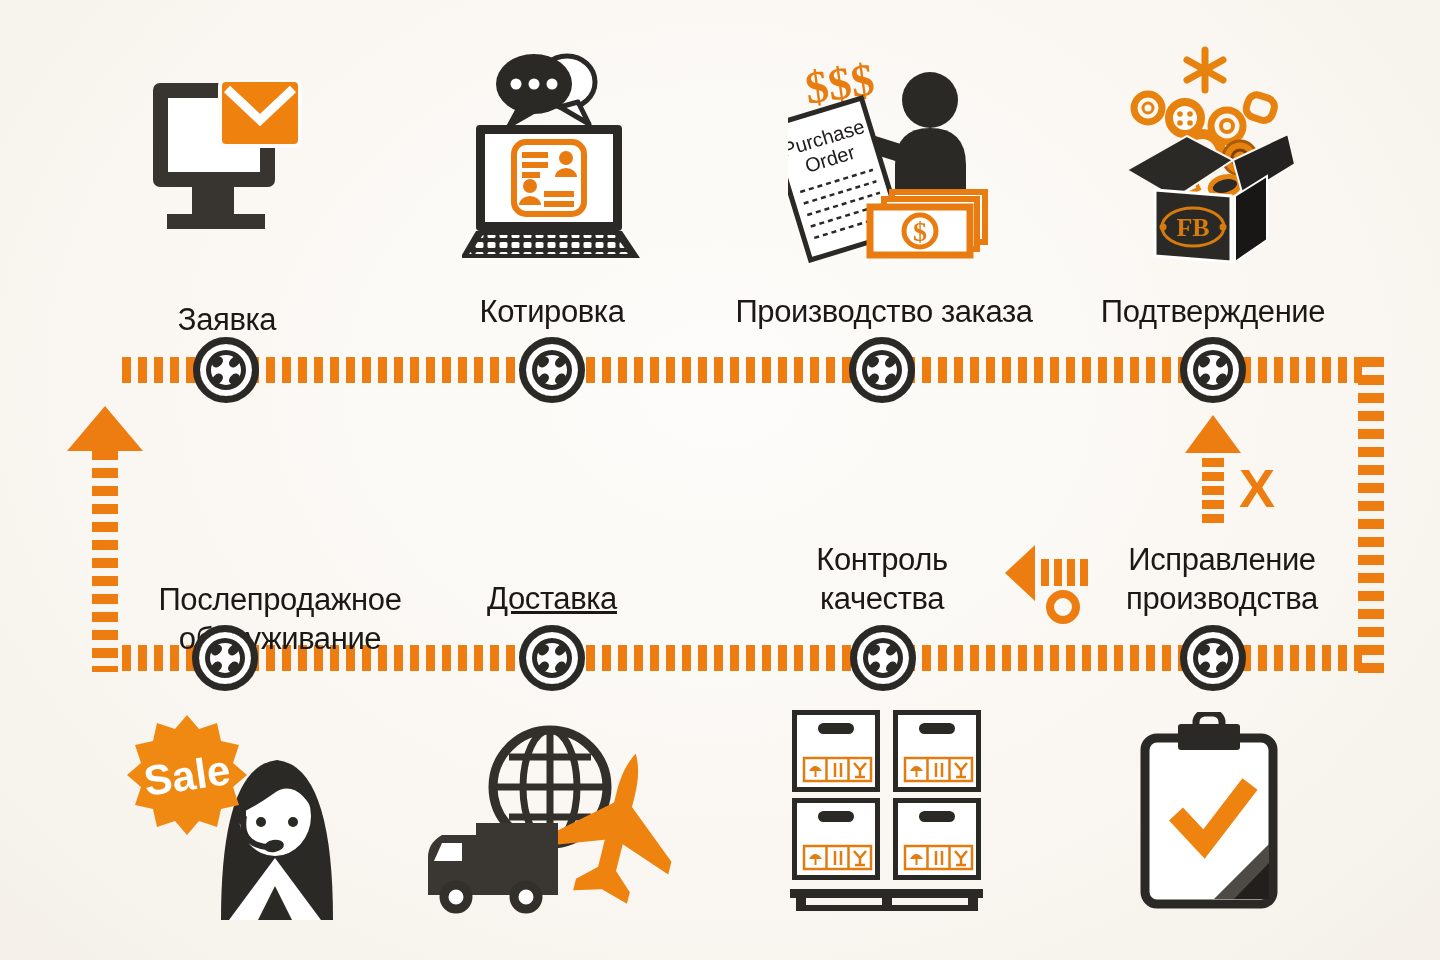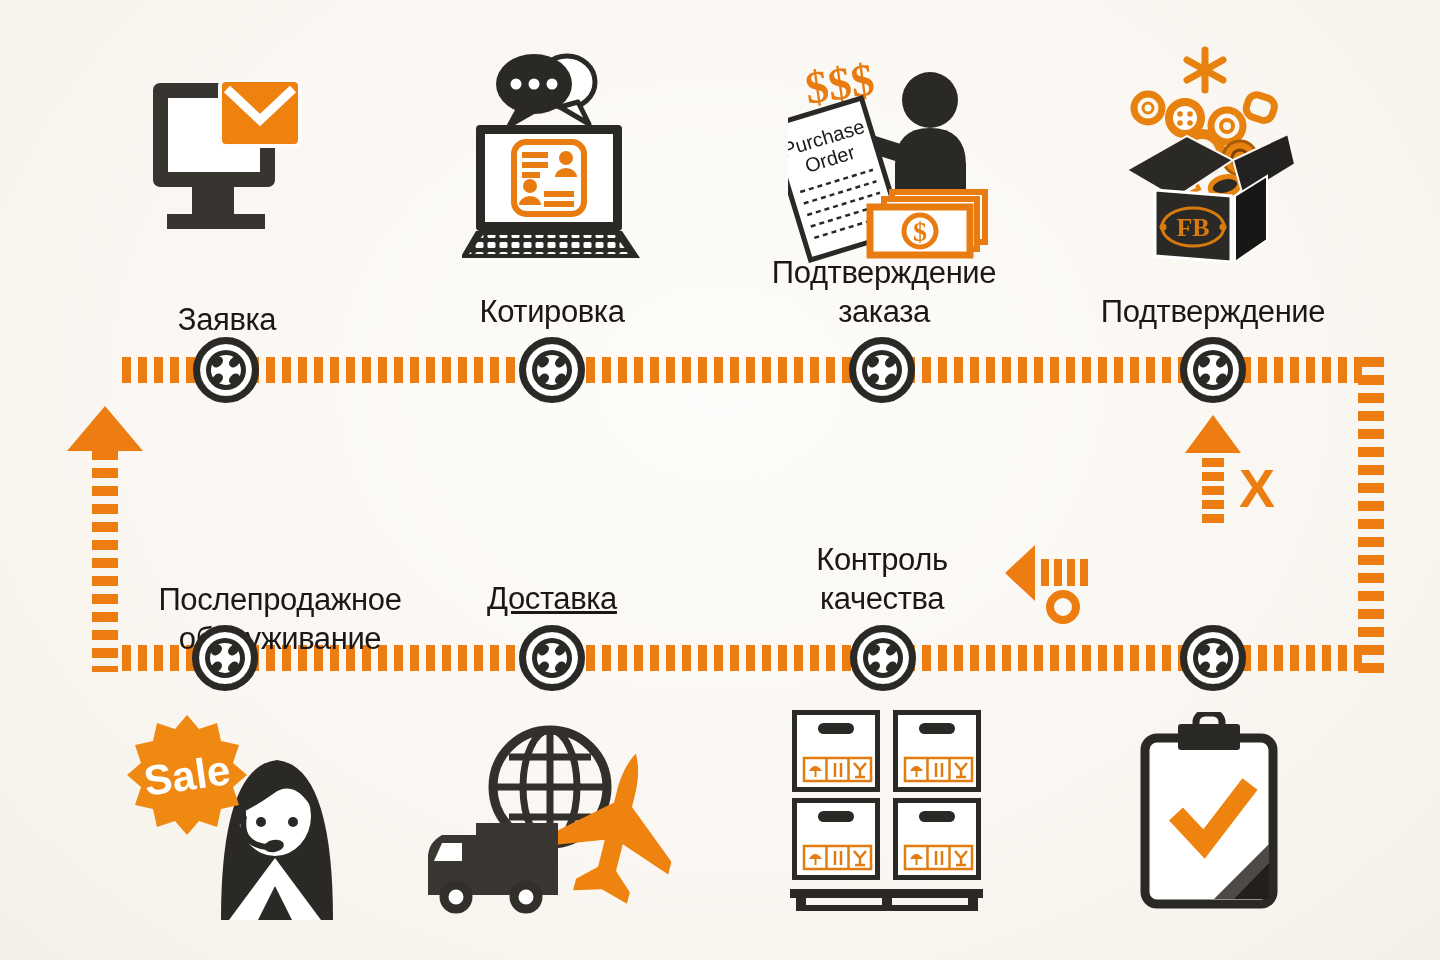--- a/index.html
+++ b/index.html
@@ -101,25 +101,26 @@
     </div>
   <div class="node" style="left:1180px;top:625px;">
       <i></i>
       <i></i>
       <i></i>
       <i></i>
     </div>
 
   <div class="label" style="left:117px;top:256px;width:220px;">Заявка</div>
   <div class="label" style="left:432px;top:248px;width:240px;">Котировка</div>
-  <div class="label" style="left:729px;top:248px;width:310px;">Подтверждение заказа</div>
+  <div class="label" style="left:729px;top:248px;width:310px;">Производство заказа</div>
   <div class="label" style="left:1073px;top:248px;width:280px;">Подтверждение</div>
   <div class="label" style="left:115px;top:535px;width:330px;margin-top:40px;">Послепродажное обслуживание</div>
   <div class="label" style="left:432px;top:535px;width:240px;text-decoration:underline;">Доставка</div>
   <div class="label" style="left:777px;top:535px;width:210px;">Контроль качества</div>
+  <div class="label" style="left:1087px;top:535px;width:270px;">Исправление производства</div>
 
   <svg class="icon" style="left:1185px;top:415px;" width="95" height="112" viewBox="0 0 95 112">
     <polygon points="0,38 28,0 56,38" fill="#ed7d11"></polygon>
     <g fill="#ed7d11">
       <rect x="17" y="43" width="22" height="9"></rect>
         <rect x="17" y="57" width="22" height="9"></rect>
       <rect x="17" y="71" width="22" height="9"></rect>
         <rect x="17" y="85" width="22" height="9"></rect>
       <rect x="17" y="99" width="22" height="9"></rect>
     </g>

